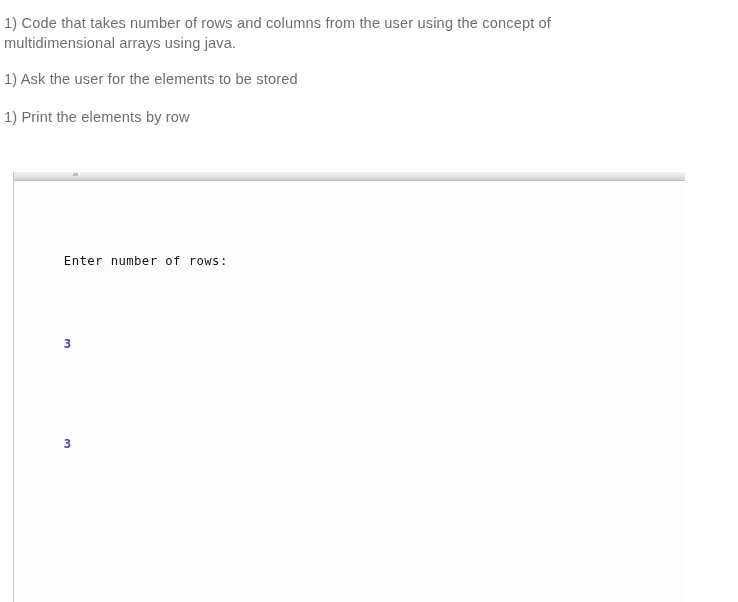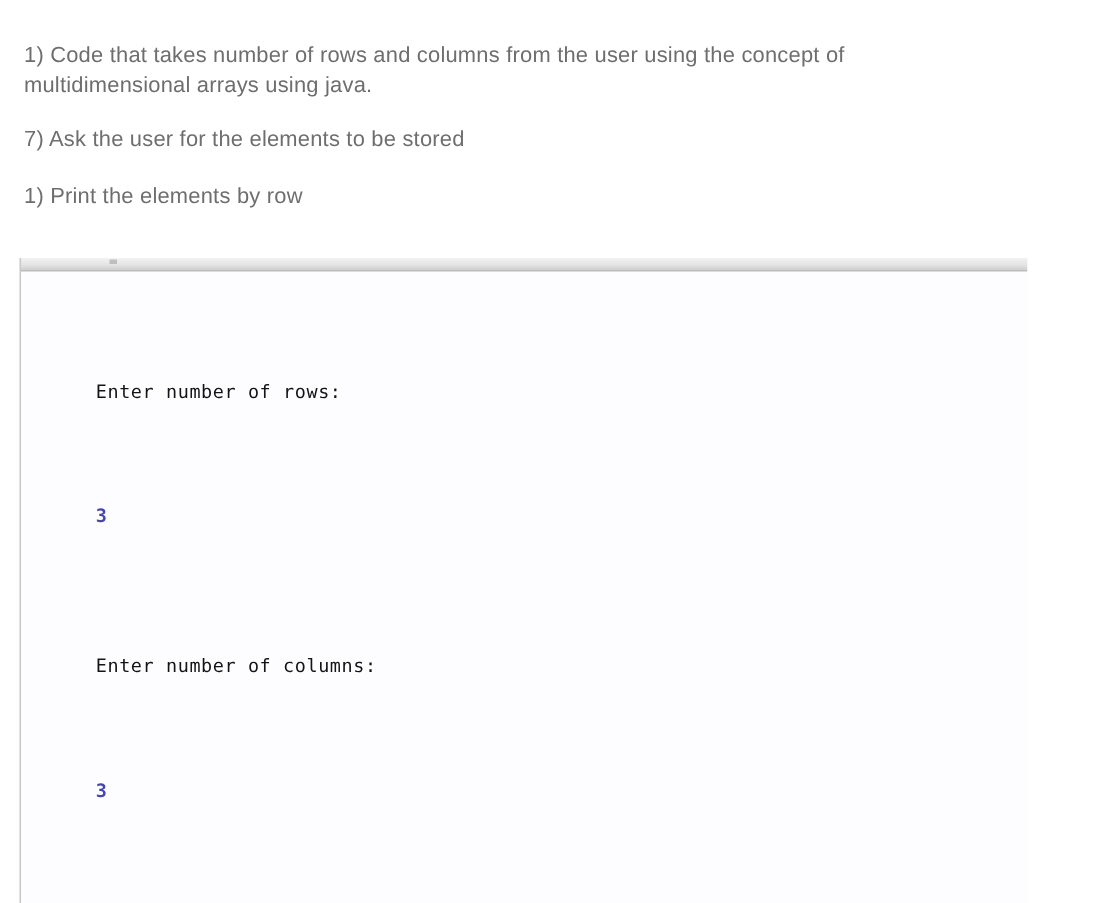--- a/index.html
+++ b/index.html
@@ -14,23 +14,23 @@
     position: relative;
     overflow: hidden;
     font-family: "Liberation Sans", sans-serif;
     -webkit-font-smoothing: antialiased;
   }
 
   
   #instructions {
     position: absolute;
     left: 0;
-    top: 14px;
+    top: 0;
     width: 738px;
-    padding: 13px 16px 0 16px;
+    padding: 13px 16px 0 4px;
     box-sizing: border-box;
   }
   .instr-line {
     color: #6e6e6e;
     font-family: "Liberation Sans", sans-serif;
     font-size: 14.6px;
     line-height: 20px;
     letter-spacing: 0.01em;
     margin: 0 0 18px 0;
     max-width: 640px;
@@ -88,42 +88,39 @@
   }
   .c-prompt {
     color: #141414;
   }
 </style>
 </head>
 <body>
 
 <div id="instructions">
   <p class="instr-line first">1) Code that takes number of rows and columns from the user using the concept of multidimensional arrays using java.</p>
-  <p class="instr-line">7) Ask the user for the elements to be stored</p>
+  <p class="instr-line">1) Ask the user for the elements to be stored</p>
   <p class="instr-line">1) Print the elements by row</p>
 </div>
 
 <div id="console-panel">
 
   <div id="console-chrome">
     <span class="chrome-tick"></span>
   </div>
 
   <div id="console-body">
 
     <div class="c-line">
       <span class="c-prompt">Enter number of rows:</span>
     </div>
     <div class="c-line">
       <span class="c-val">3</span>
     </div>
 
-    <div class="c-line">
-      <span class="c-prompt">Enter number of columns:</span>
-    </div>
     <div class="c-line">
       <span class="c-val">3</span>
     </div>
 
     <div class="c-line">
       
     </div>
 
     
     

